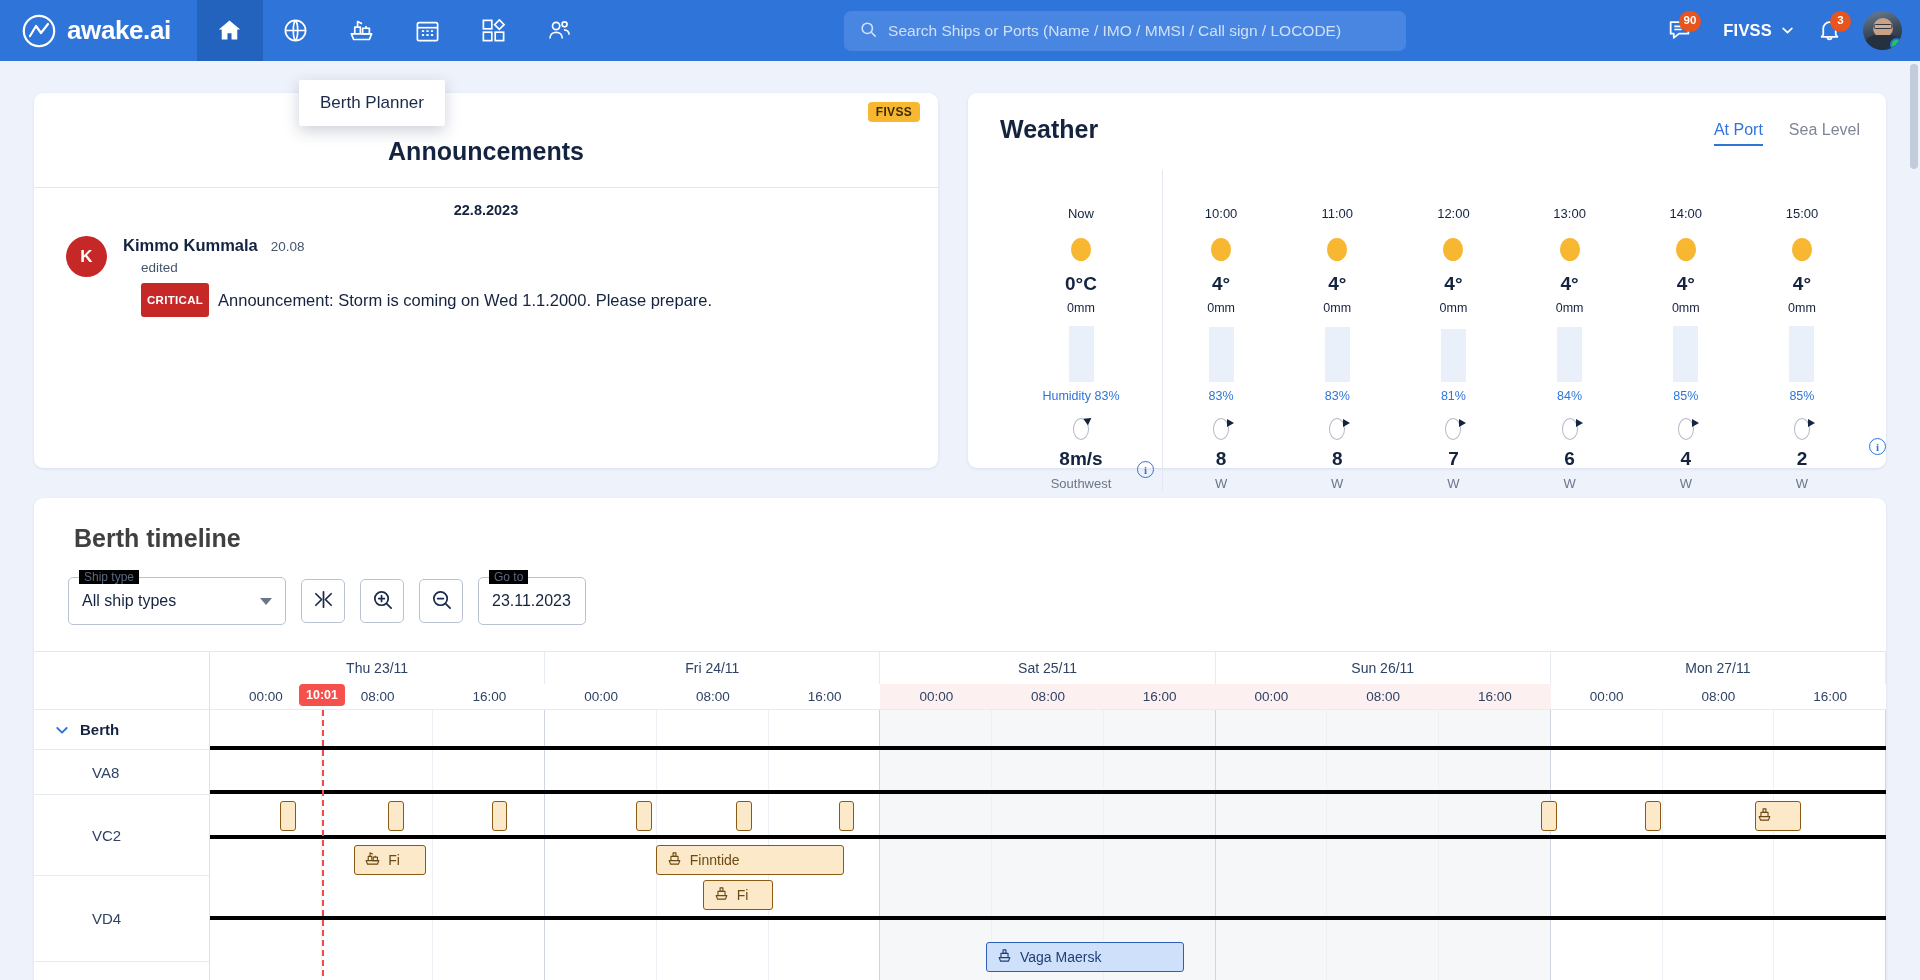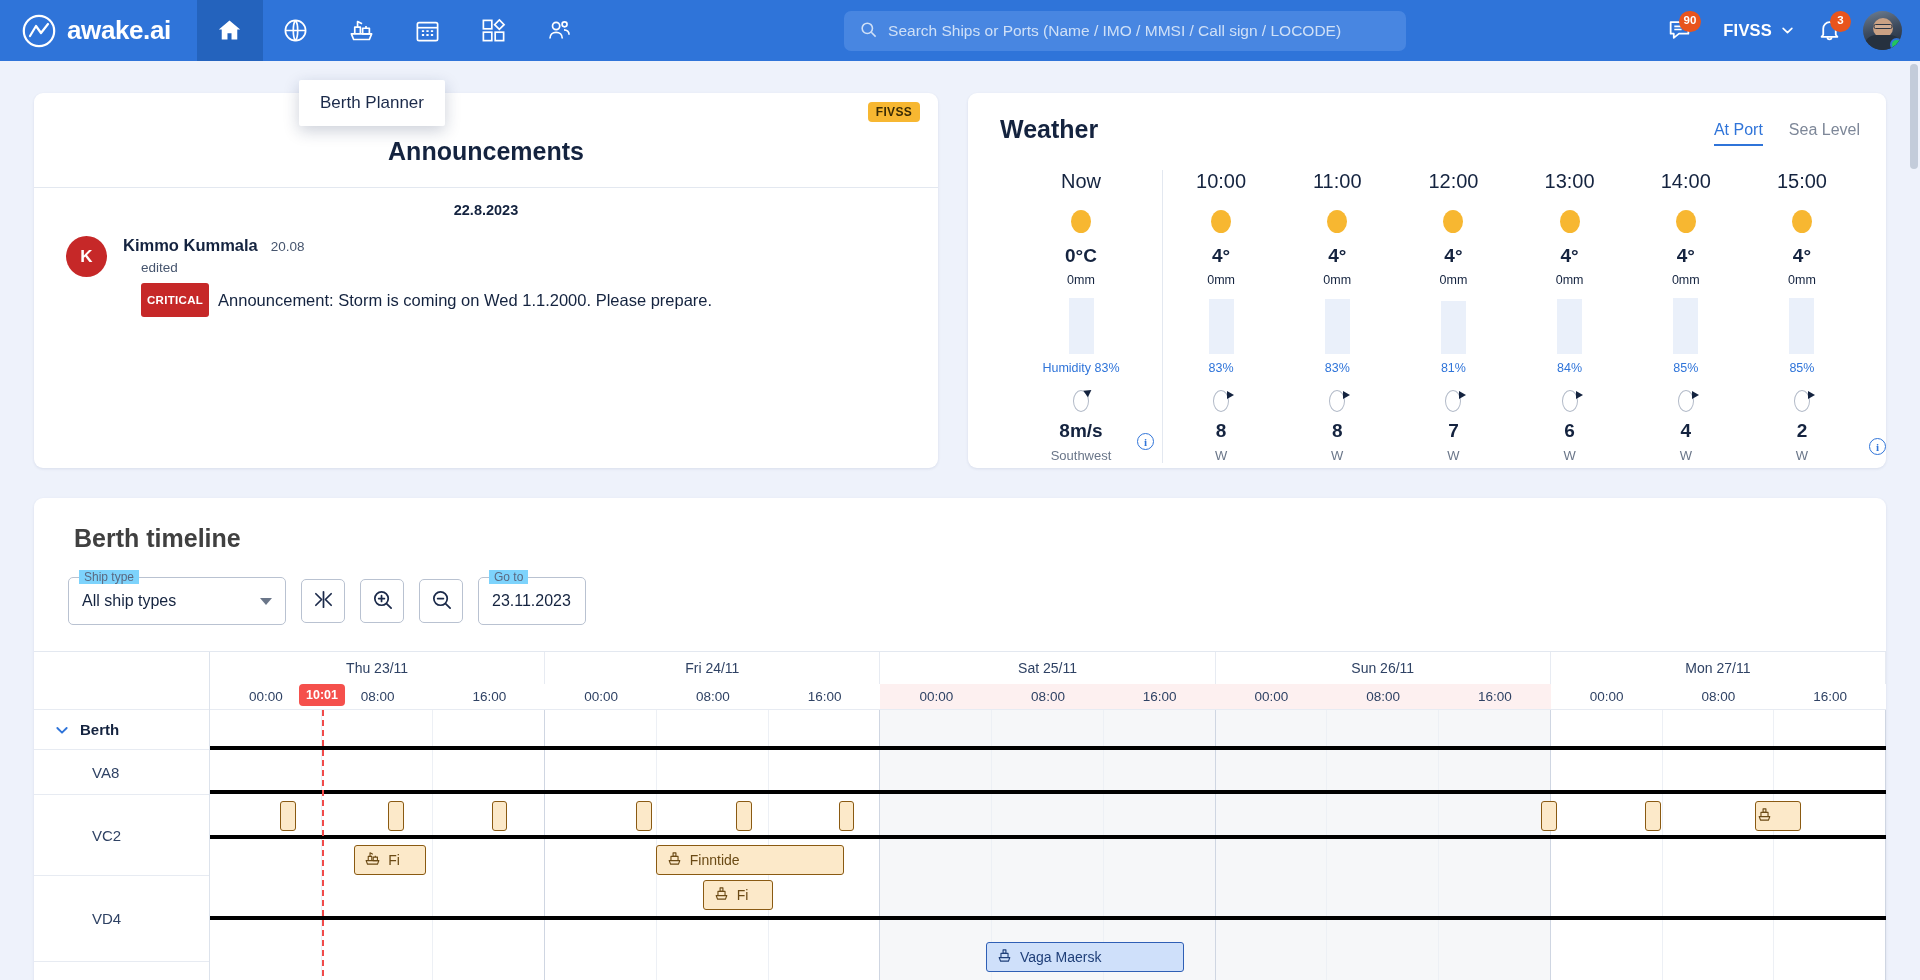--- a/index.html
+++ b/index.html
@@ -207,21 +207,21 @@
 
   .w-grid { display: flex; margin-top: 24px; }
   .w-now {
     width: 163px;
     border-right: 1px solid #e3e8f0;
     flex: 0 0 163px;
     position: relative;
   }
   .w-cols { flex: 1; display: flex; }
   .w-col { flex: 1; text-align: center; }
-  .w-time { font-size: 20px; color: #14233f; margin-bottom: 17px; }
+  .w-time { font-size: 13px; color: #14233f; margin-bottom: 17px; margin-top: 36px; }
   .sun { width: 20px; height: 23px; border-radius: 50%; background: #f7b731; margin: 0 auto 12px; }
   .w-temp { font-size: 19px; font-weight: 700; color: #14233f; }
   .w-mm { font-size: 12.5px; color: #14233f; margin-top: 6px; }
   .w-bar-area { height: 62px; display: flex; align-items: flex-end; justify-content: center; margin-top: 5px; }
   .w-bar { width: 25px; background: #eaf0fa; }
   .w-hum { font-size: 12.5px; color: #2f74d9; margin-top: 7px; }
   .w-wind-ico { margin: 13px auto 0; width: 26px; height: 26px; position: relative; }
   .w-wind-ico .ring {
     position: absolute; inset: 2px 5px 2px 5px;
     border: 1.4px solid #b2bac8; border-radius: 50%;
@@ -257,21 +257,21 @@
     height: 48px;
     border: 1px solid #b9c2d1;
     border-radius: 5px;
     display: flex; align-items: center;
     padding: 0 13px;
     background: #fff;
     cursor: pointer;
   }
   .field .flabel {
     position: absolute; top: -8px; left: 10px;
-    background: #7dd3fc; padding: 0 5px;
+    background: #000000; padding: 0 5px;
     font-size: 12px; color: #5b6880;
   }
   .sel { width: 218px; justify-content: space-between; }
   .sel .val { font-size: 16px; color: #14233f; }
   .caret { width: 0; height: 0; border-left: 6px solid transparent; border-right: 6px solid transparent; border-top: 7px solid #6a7689; }
   .sqbtn {
     width: 44px; height: 44px;
     border: 1px solid #b9c2d1; border-radius: 5px;
     background: #fff; cursor: pointer;
     display: flex; align-items: center; justify-content: center;

